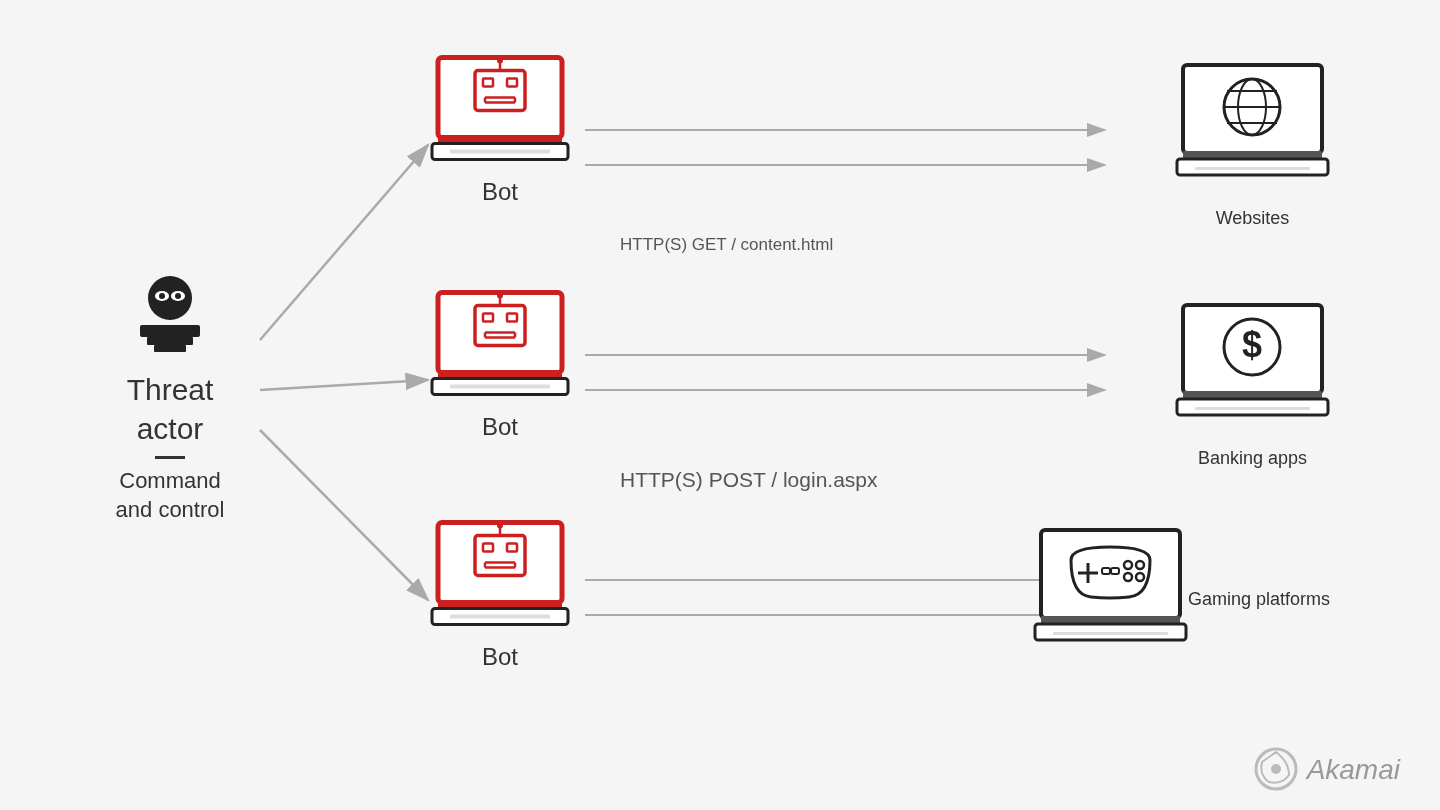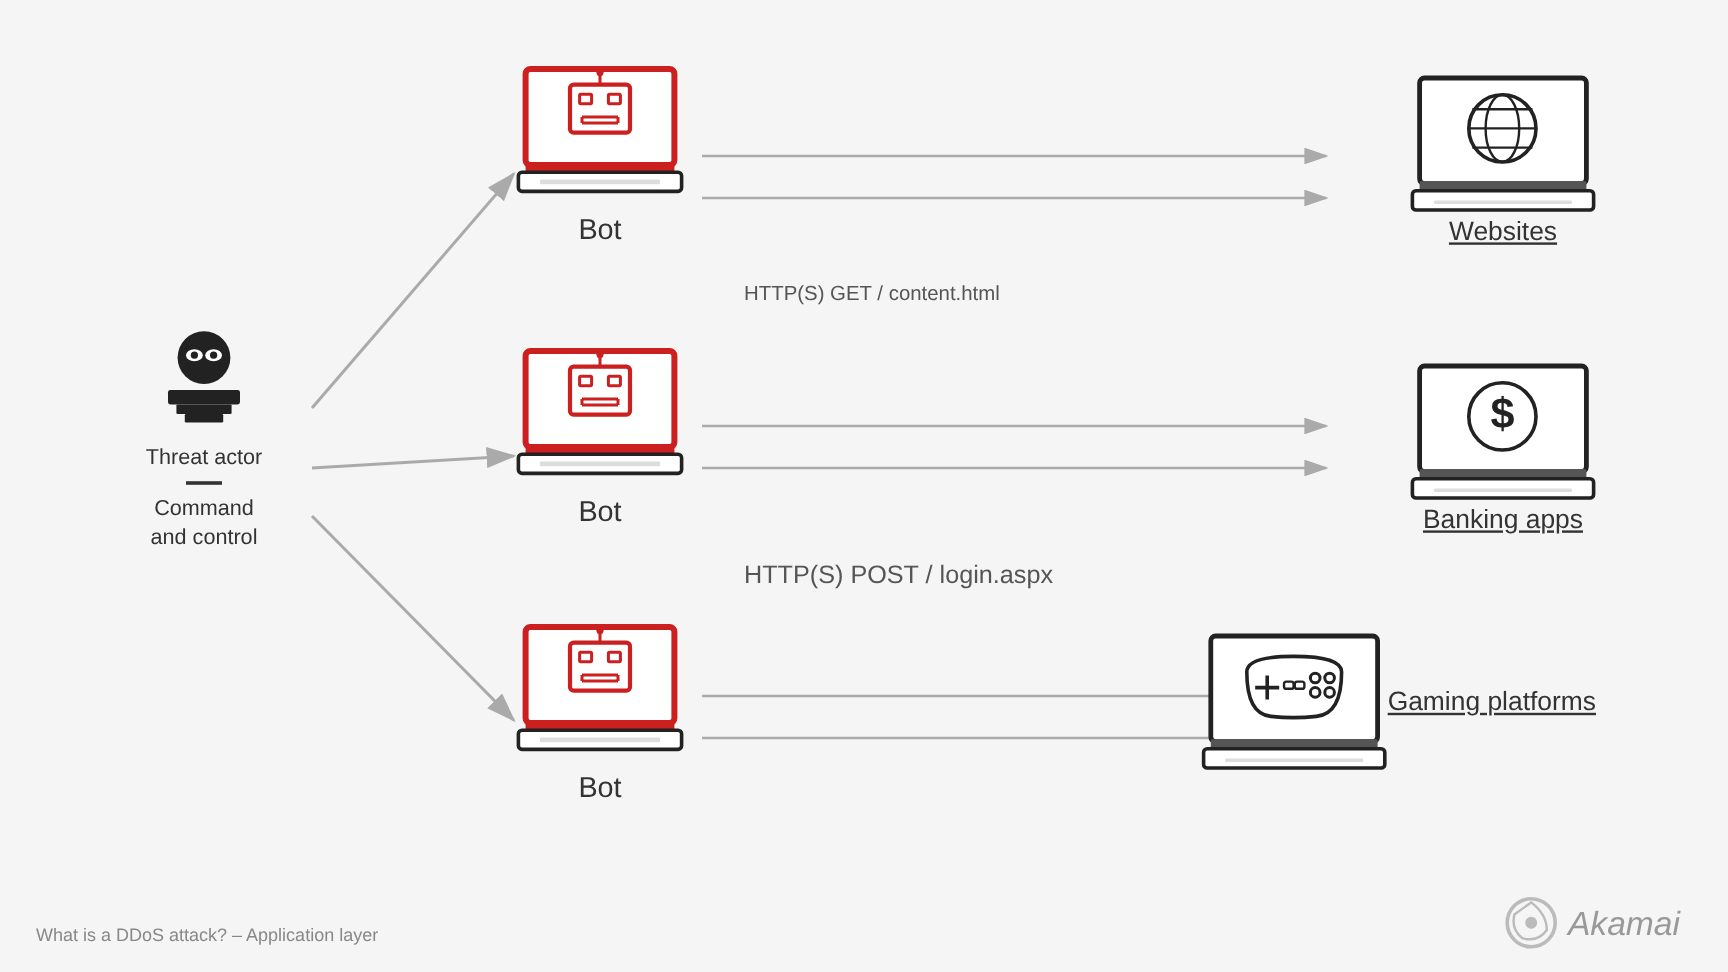--- a/index.html
+++ b/index.html
@@ -25,34 +25,34 @@
       display: flex;
       flex-direction: column;
       align-items: center;
       width: 160px;
     }
     .threat-actor-icon {
       width: 90px;
       height: 90px;
     }
     .threat-actor-label {
-      font-size: 18px;
+      font-size: 30px;
       color: #333;
       text-align: center;
       margin-top: 10px;
       line-height: 1.3;
     }
     .threat-actor-divider {
       width: 30px;
       height: 3px;
       background: #333;
       margin: 8px auto;
     }
     .threat-actor-sublabel {
-      font-size: 18px;
+      font-size: 22px;
       color: #333;
       text-align: center;
       line-height: 1.3;
     }
     
     .bot-laptop {
       width: 140px;
       height: 120px;
     }
     .bot-label {
@@ -105,25 +105,24 @@
     }
     .target-gaming {
       position: absolute;
       right: 110px;
       top: 525px;
       display: flex;
       flex-direction: row;
       align-items: center;
     }
     .target-label {
-      font-size: 22px;
+      font-size: 18px;
       color: #333;
       text-align: center;
-      margin-top: 0;
-      text-decoration: underline;
+      margin-top: 28px;
     }
     .target-laptop {
       width: 155px;
       height: 120px;
     }
     
     .http-label-top {
       position: absolute;
       left: 620px;
       top: 235px;
@@ -337,21 +336,20 @@
 
       <rect x="69" y="43" width="8" height="6" rx="2" fill="none" stroke="#222" stroke-width="2"></rect>
       <rect x="78" y="43" width="8" height="6" rx="2" fill="none" stroke="#222" stroke-width="2"></rect>
       <rect x="8" y="91" width="139" height="8" rx="1" fill="#555"></rect>
       <rect x="2" y="99" width="151" height="16" rx="3" fill="white" stroke="#222" stroke-width="3"></rect>
       <rect x="20" y="107" width="115" height="3" rx="1" fill="#ddd"></rect>
     </svg>
     <div class="target-label">Gaming platforms</div>
   </div>
 
-  <div class="bottom-label">What is a DDoS attack? – Application layer</div>
 
   <div class="akamai-logo">
     <svg width="45" height="45" viewBox="0 0 45 45">
       <circle cx="22" cy="22" r="20" fill="none" stroke="#bbb" stroke-width="3"></circle>
       <path d="M22 5 Q35 15 35 28 Q28 38 15 35 Q5 28 8 15 Z" fill="none" stroke="#bbb" stroke-width="2"></path>
       <circle cx="22" cy="22" r="5" fill="#bbb"></circle>
     </svg>
     <span class="akamai-text">Akamai</span>
   </div>
 

